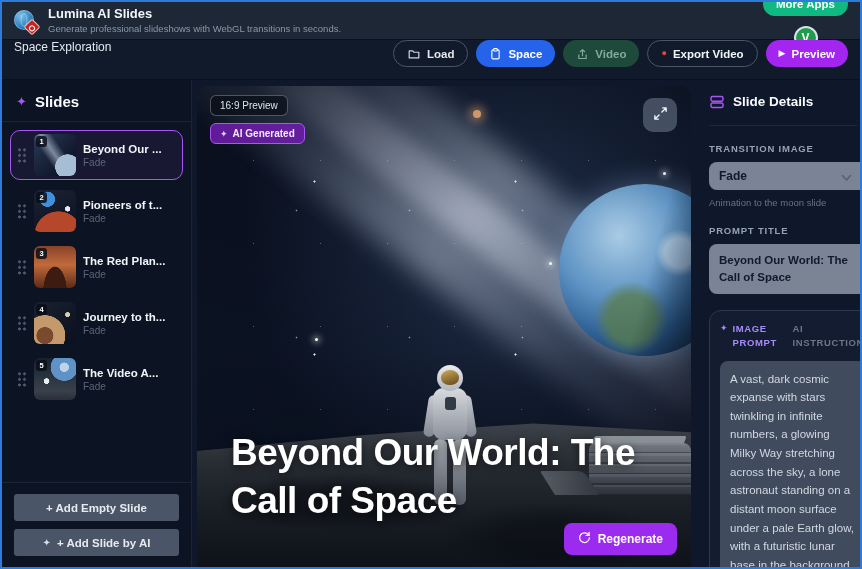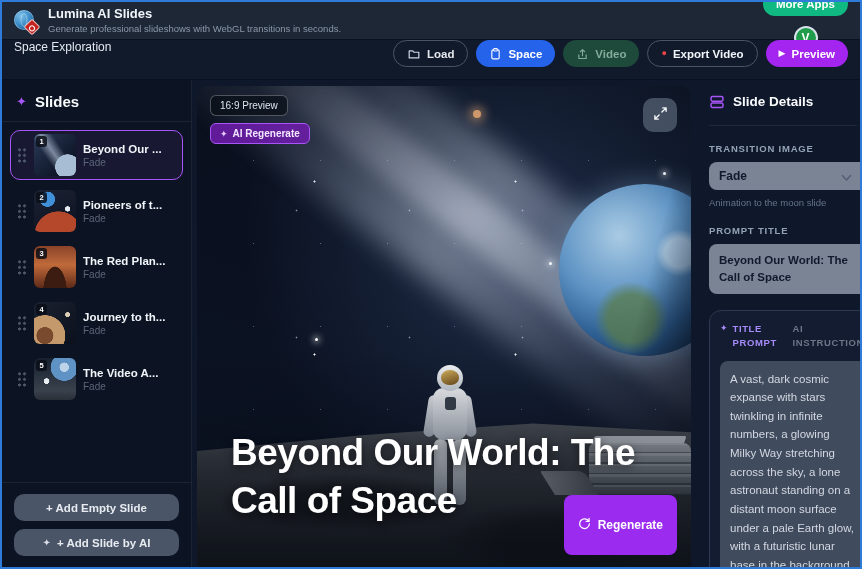--- a/index.html
+++ b/index.html
@@ -91,21 +91,21 @@
   .t5 { background:
         radial-gradient(circle at 72% 22%, #bcd3e8 0 10%, #5f93c6 11% 30%, rgba(0,0,0,0) 31%),
         radial-gradient(circle at 30% 55%, #e8edf2 0 7%, rgba(0,0,0,0) 8%),
         linear-gradient(180deg, #16202f 0%, #39414c 78%, #2a2f38 100%); }
   .si-text { display:flex; flex-direction:column; gap:2px; min-width:0; }
   .si-title { color:#f1f5f9; font-size:11.5px; font-weight:bold; white-space:nowrap; }
   .si-trans { color:#5b6678; font-size:10px; }
   .sb-foot { border-top:1px solid #1b2433; padding:11px 12px; display:flex;
              flex-direction:column; gap:8px; }
   .btn-add { width:100%; height:27px; background:#4a5568; color:#e7ebf0; font-size:11.5px;
-             font-weight:bold; border:none; border-radius:10px; cursor:pointer;
+             font-weight:bold; border:none; border-radius:3px; cursor:pointer;
              display:flex; align-items:center; justify-content:center; gap:6px;
              font-family:inherit; }
   .btn-add .spark { font-size:10px; color:#d9dee6; }
 
   
   .preview-wrap { flex:1; min-width:0; padding:6px 6px 0 5px; display:flex; }
   .preview { position:relative; flex:1; border-radius:10px 10px 0 0; overflow:hidden;
              background:
                radial-gradient(ellipse at 62% 30%, rgba(66,92,138,.38), rgba(0,0,0,0) 60%),
                linear-gradient(200deg, #0c1424 0%, #0a101f 45%, #0c1526 100%); }
@@ -184,21 +184,21 @@
   .badge-ai .spark { color:#e3ccff; font-size:9px; }
   .btn-expand { position:absolute; top:12px; right:14px; z-index:6; width:34px; height:34px;
      border:none; border-radius:10px; background:rgba(140,155,175,.42); cursor:pointer;
      display:flex; align-items:center; justify-content:center; }
   .caption { position:absolute; left:34px; bottom:42px; z-index:5; width:448px; }
   .cap-title { color:#fff; font-size:37px; font-weight:bold; line-height:1.3;
      text-shadow:0 2px 10px rgba(0,0,0,.55); letter-spacing:-0.5px; }
   .cap-sub { margin-top:13px; color:#e9edf3; font-size:15px; line-height:1.5; width:432px;
      text-shadow:0 1px 6px rgba(0,0,0,.6); }
   .btn-regenerate { position:absolute; right:14px; bottom:12px; z-index:6; background:#9a2bef;
-     color:#fff; border:none; border-radius:8px; padding:22px 14px; font-size:12px;
+     color:#fff; border:none; border-radius:8px; padding:8px 14px; font-size:12px;
      font-weight:bold; display:flex; align-items:center; gap:7px; cursor:pointer;
      font-family:inherit; }
 
   
   .details { width:163px; flex:0 0 163px; background:#0f172a; padding:14px 0 0 12px;
              position:relative; }
   .dt-head { display:flex; align-items:flex-start; gap:8px; padding-bottom:11px;
              border-bottom:1px solid #1e293b; width:148px; }
   .dt-title { color:#f8fafc; font-size:13.5px; font-weight:bold; }
   .dt-label { margin-top:17px; font-size:9.5px; font-weight:bold; letter-spacing:.8px;
@@ -385,21 +385,21 @@
           <div class="a-torso"></div>
           <div class="a-chest"></div>
           <div class="a-helmet"></div>
           <div class="a-visor"></div>
         </div>
         <div class="shade"></div>
 
         <div class="badge-ratio">16:9 Preview</div>
         <div class="badge-ai">
           <span class="spark">✦</span>
-          <span>AI Regenerate</span>
+          <span>AI Generated</span>
         </div>
         <button class="btn-expand">
           <span><svg width="15" height="15" viewBox="0 0 16 16">
                 <path d="M9.5 6.5 14 2M14 2h-3.6M14 2v3.6M6.5 9.5 2 14M2 14h3.6M2 14v-3.6" fill="none" stroke="#f1f5f9" stroke-width="1.5" stroke-linecap="round"></path>
               </svg></span>
         </button>
 
         <div class="caption">
           <div class="cap-title">Beyond Our World: The Call of Space</div>
         </div>
@@ -431,21 +431,21 @@
       </div>
       <div class="dt-help">Animation to the moon slide</div>
 
       <div class="dt-label">PROMPT TITLE</div>
       <textarea class="title-input" spellcheck="false" style="">Beyond Our World: The Call of Space</textarea>
 
       <div class="prompt-card">
         <div class="pc-tabs">
           <div class="pc-tab1">
             <span class="spark">✦</span>
-            <span class="lbl">TITLE PROMPT</span>
+            <span class="lbl">IMAGE PROMPT</span>
           </div>
           <div class="pc-tab2">AI INSTRUCTIONS</div>
         </div>
         <textarea class="prompt-input" spellcheck="false" style="">A vast, dark cosmic expanse with stars twinkling in infinite numbers, a glowing Milky Way stretching across the sky, a lone astronaut standing on a distant moon surface under a pale Earth glow, with a futuristic lunar base in the background, soft ethereal light, hyper-realistic, 8K resolution, cinematic depth of</textarea>
       </div>
     </div>
 
   </div>
 </div>
 

